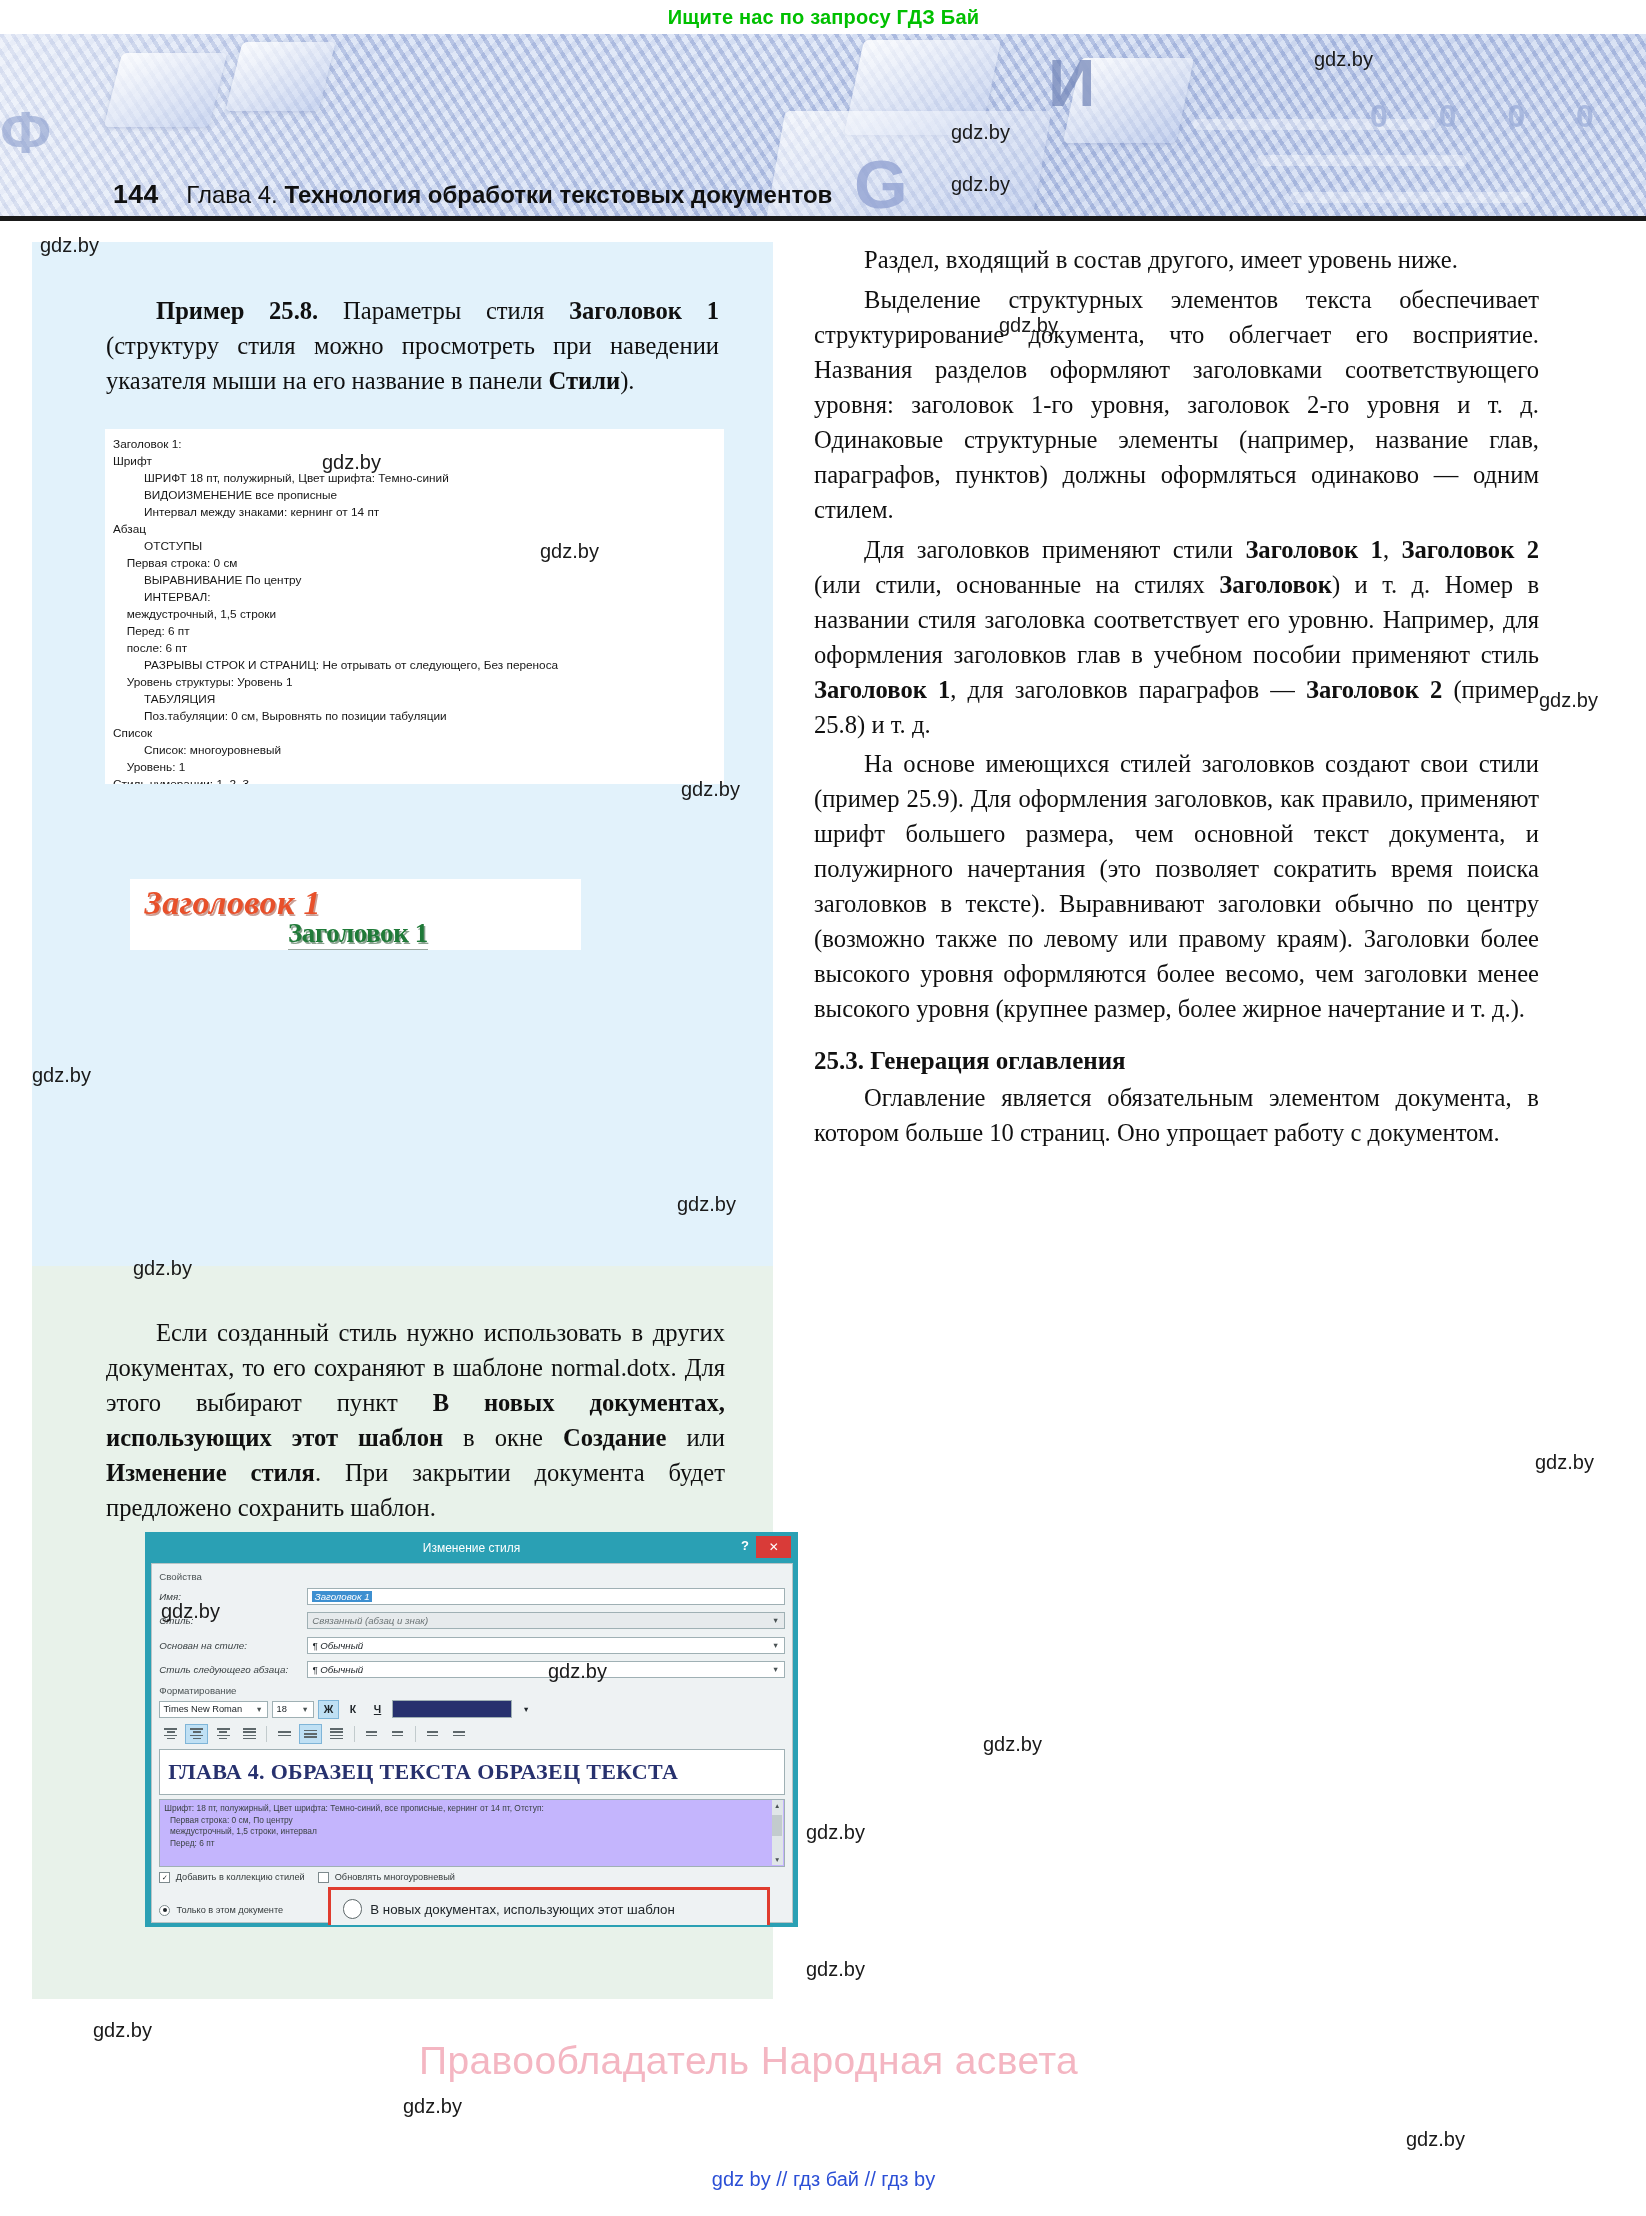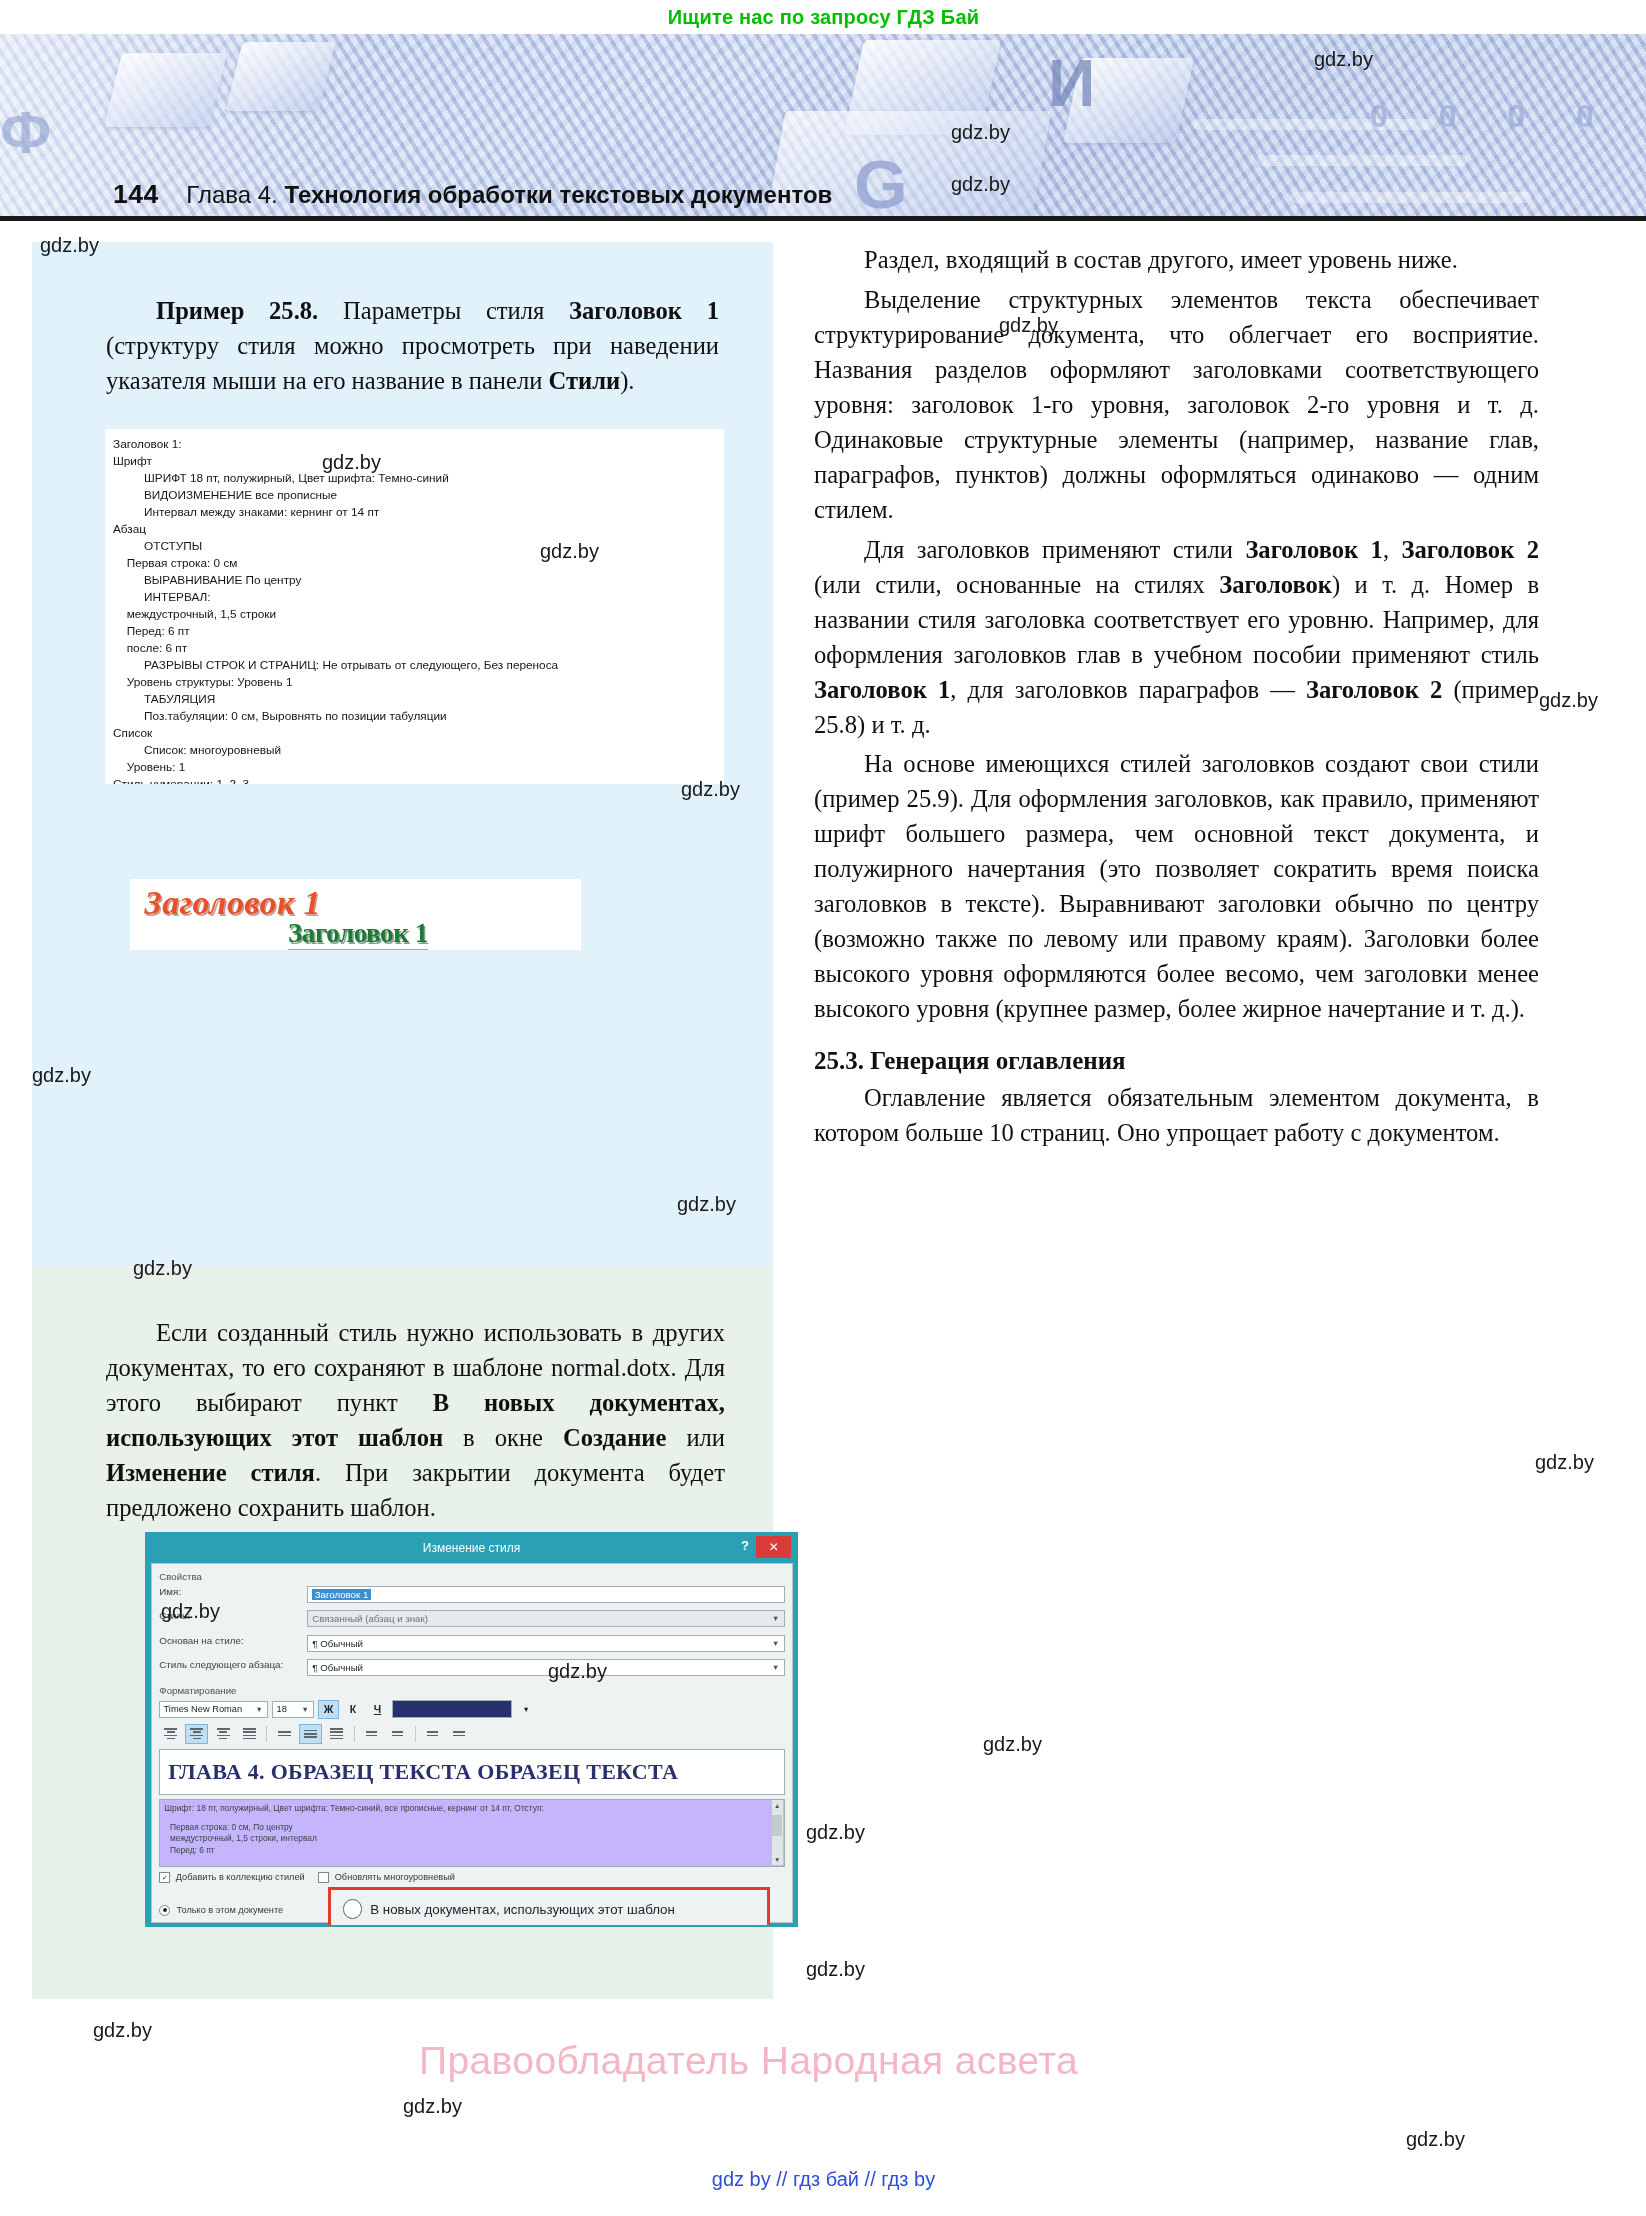--- a/index.html
+++ b/index.html
@@ -127,21 +127,21 @@
   #wd-close{
     position:absolute;right:4.8px;top:2.4px;width:35px;height:22px;background:#d93b38;
     color:#fff;font-size:12px;display:flex;align-items:center;justify-content:center;
   }
   #wd-body{
     position:absolute;left:4px;top:29px;width:642px;height:360px;
     background:#eef2f3;border:0.8px solid #b9c4c6;box-sizing:border-box;
     padding:5.6px 7.3px;font-size:10px;color:#33393b;
   }
   .wd-group-label{font-size:9.7px;color:#4a5254;margin:1.6px 0 4px 0;}
-  .wd-row{display:flex;align-items:flex-start;height:21px;margin-bottom:3.2px;}
+  .wd-row{display:flex;align-items:center;height:21px;margin-bottom:3.2px;font-style:italic;}
   .wd-row .lbl{width:148px;font-size:9.8px;color:#3b4244;}
   .wd-field{
     flex:1;height:17px;background:#ffffff;border:0.8px solid #9fb0b4;
     display:flex;align-items:center;padding:0 4px;font-size:9.7px;color:#20262a;
     position:relative;box-sizing:border-box;
   }
   .wd-field.disabled{background:#e6eaec;color:#6c7476;}
   .wd-caret{
     position:absolute;right:1.6px;top:1.6px;width:13px;height:12px;
     display:flex;align-items:center;justify-content:center;
@@ -419,21 +419,21 @@
             </div>
         </div>
 
         <div id="wd-preview">
           <span>ГЛАВА 4.      ОБРАЗЕЦ ТЕКСТА ОБРАЗЕЦ ТЕКСТА</span>
         </div>
 
         <div id="wd-desc">
           <div id="wd-desc-lines">
               <div>Шрифт: 18 пт, полужирный, Цвет шрифта: Темно-синий, все прописные, кернинг от 14 пт, Отступ:</div>
-              <div style="margin-left: 5.6px; margin-top: 7px;">Первая строка:  0 см, По центру</div>
+              <div style="margin-left: 5.6px;">Первая строка:  0 см, По центру</div>
               <div style="margin-left: 5.6px;">междустрочный,  1,5 строки, интервал</div>
               <div style="margin-left: 5.6px;">Перед:  6 пт</div>
             </div>
           <div id="wd-scroll">
             <div class="up">▲</div>
             <div class="thumb"></div>
             <div class="dn">▼</div>
           </div>
         </div>
 

